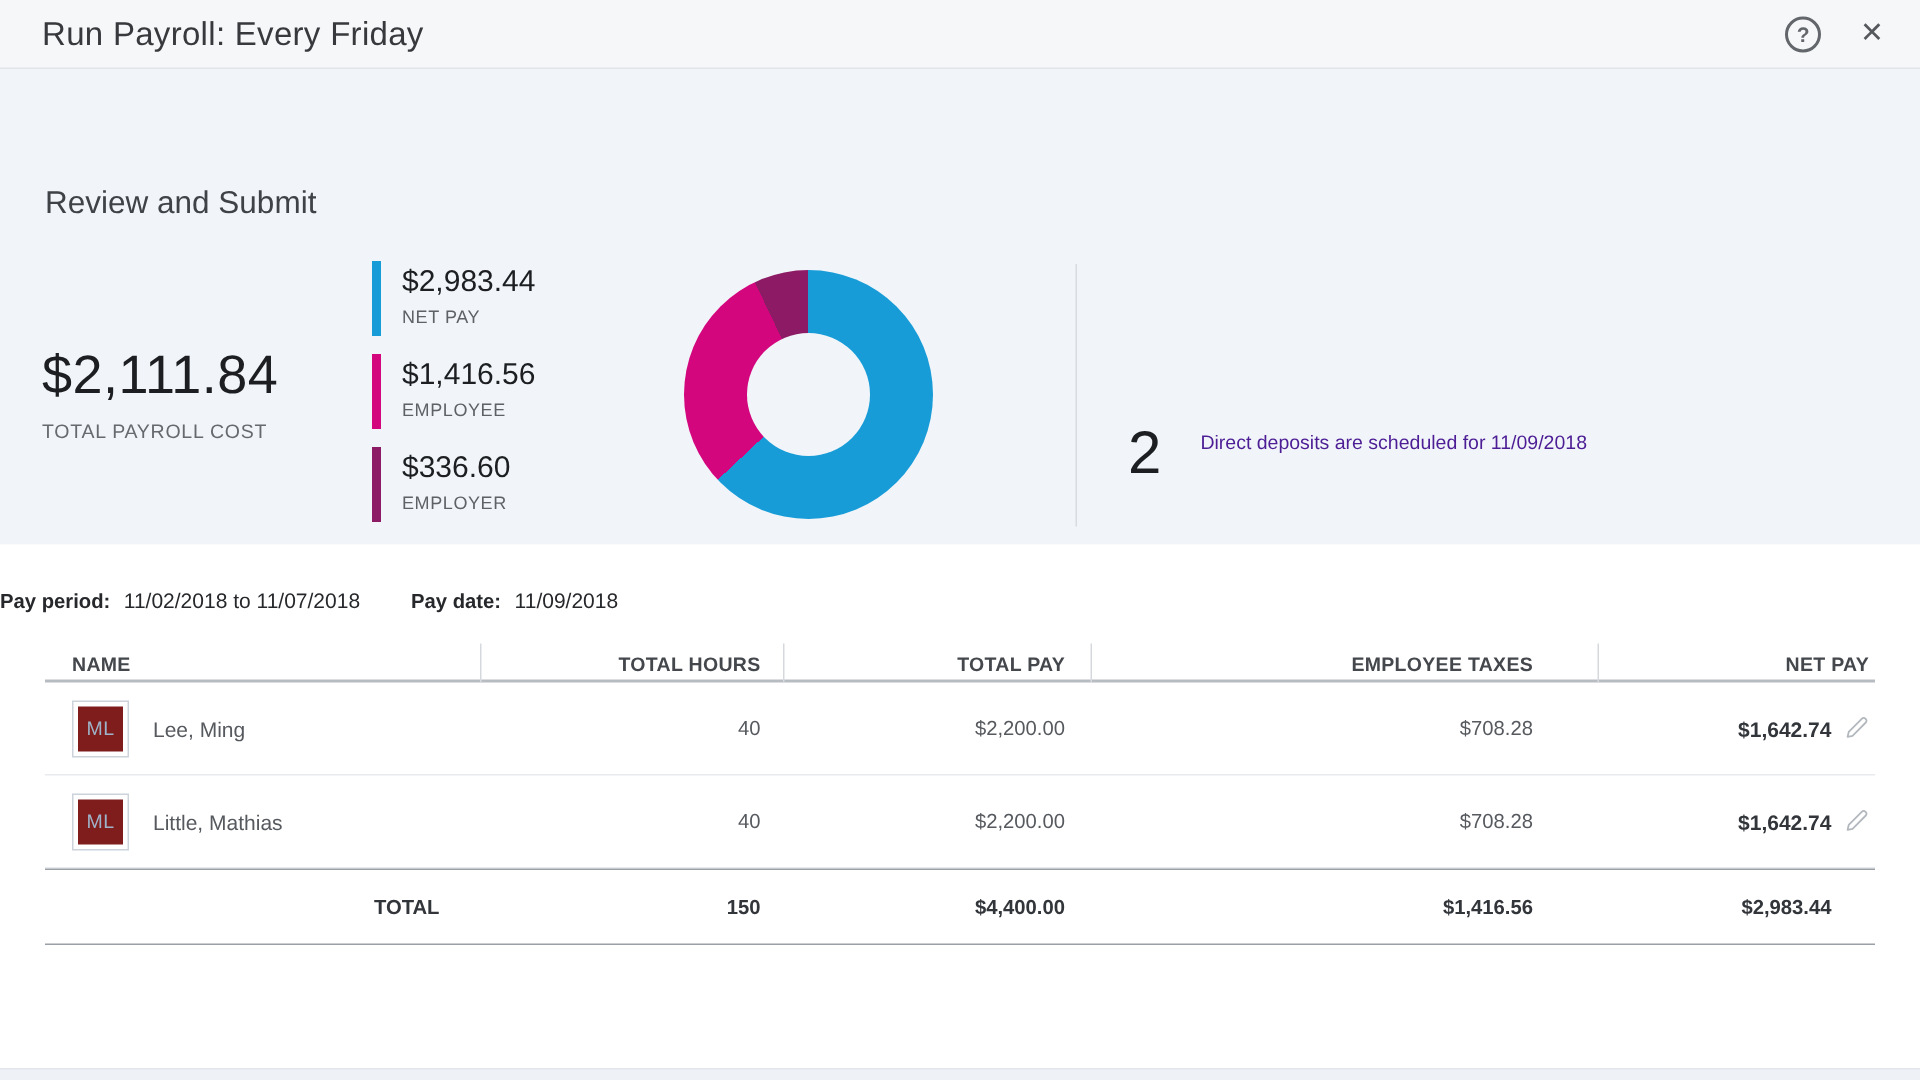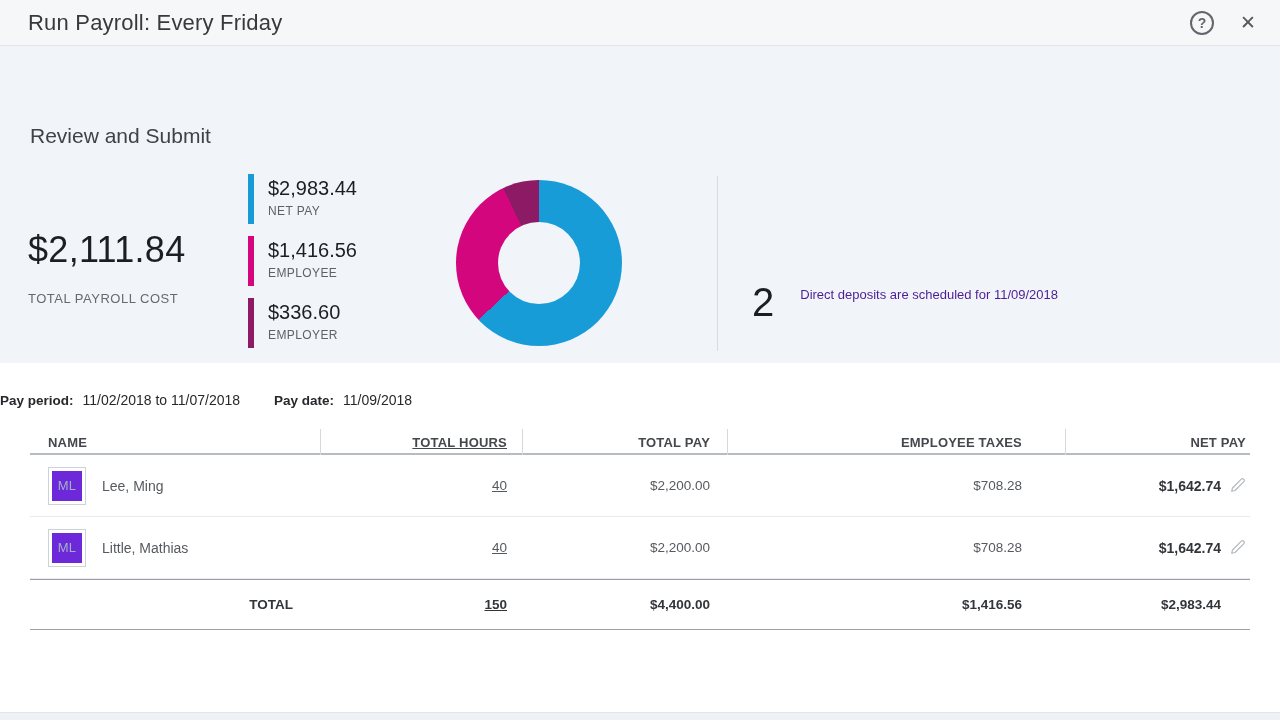--- a/index.html
+++ b/index.html
@@ -35,21 +35,21 @@
     position: relative;
     height: 317px;
     background: #f1f5f9;
   }
   .section-title {
     position: absolute; left: 30px; top: 78px;
     font-size: 21px; font-weight: 400; color: #3f4247;
   }
   .total-block { position: absolute; left: 28px; top: 183px; }
   .total-amount { font-size: 36px; color: #1c1e21; letter-spacing: .3px; }
-  .total-label { margin-top: 20px; font-size: 13px; color: #66696e; letter-spacing: .5px; }
+  .total-label { margin-top: 9px; font-size: 13px; color: #66696e; letter-spacing: .5px; }
 
   .legend { position: absolute; left: 248px; top: 128px; }
   .legend-item { display: flex; margin-bottom: 12px; min-height: 50px; }
   .legend-bar { width: 6px; height: 50px; margin-right: 14px; }
   .legend-amount { font-size: 20px; color: #1c1e21; padding-top: 3px; }
   .legend-label { font-size: 12px; color: #5e6166; letter-spacing: .4px; margin-top: 4px; }
 
   .donut {
     position: absolute; left: 456px; top: 134px;
     width: 166px; height: 166px; border-radius: 50%;
@@ -92,34 +92,34 @@
     grid-template-columns: 290px 202px 205px 338px 185px;
     align-items: center;
   }
   .thead { height: 26px; border-bottom: 2px solid #b7bcc2; }
   .thead .cell {
     font-size: 13px; font-weight: bold; color: #44474c; letter-spacing: .2px;
     height: 26px; display: flex; align-items: center;
   }
   .thead .cell + .cell { border-left: 1px solid #d5d9de; }
   .cell.right { justify-content: flex-end; text-align: right; }
-  .c-hours  { padding-right: 15px; text-decoration: underline; }
+  .c-hours  { padding-right: 15px; }
   .c-pay    { padding-right: 17px; }
   .c-taxes  { padding-right: 43px; }
   .c-net    { padding-right: 4px; }
   .c-name   { padding-left: 18px; }
 
   .tbody-row { height: 62px; border-bottom: 1px solid #e8eaed; }
   .name-cell { display: flex; align-items: center; }
   .avatar {
     width: 38px; height: 38px; border: 1px solid #ccd3da; background: #ffffff;
     padding: 3px; flex-shrink: 0;
   }
   .avatar-inner {
-    width: 100%; height: 100%; background: #6d28d9;
+    width: 100%; height: 100%; background: #7f1d1d;
     display: flex; align-items: center; justify-content: center;
     font-size: 13px; color: #9fb3c8; letter-spacing: .3px;
   }
   .emp-name { margin-left: 16px; font-size: 14px; color: #56595e; }
   .num { font-size: 13.5px; color: #56595e; display: flex; }
   .net-cell { display: flex; align-items: center; justify-content: flex-end; }
   .net-val { font-size: 14px; font-weight: bold; color: #32353a; }
   .edit-btn { margin-left: 8px; cursor: pointer; display: flex; align-items: center; background: none; border: none; padding: 0; }
 
   .total-row {

